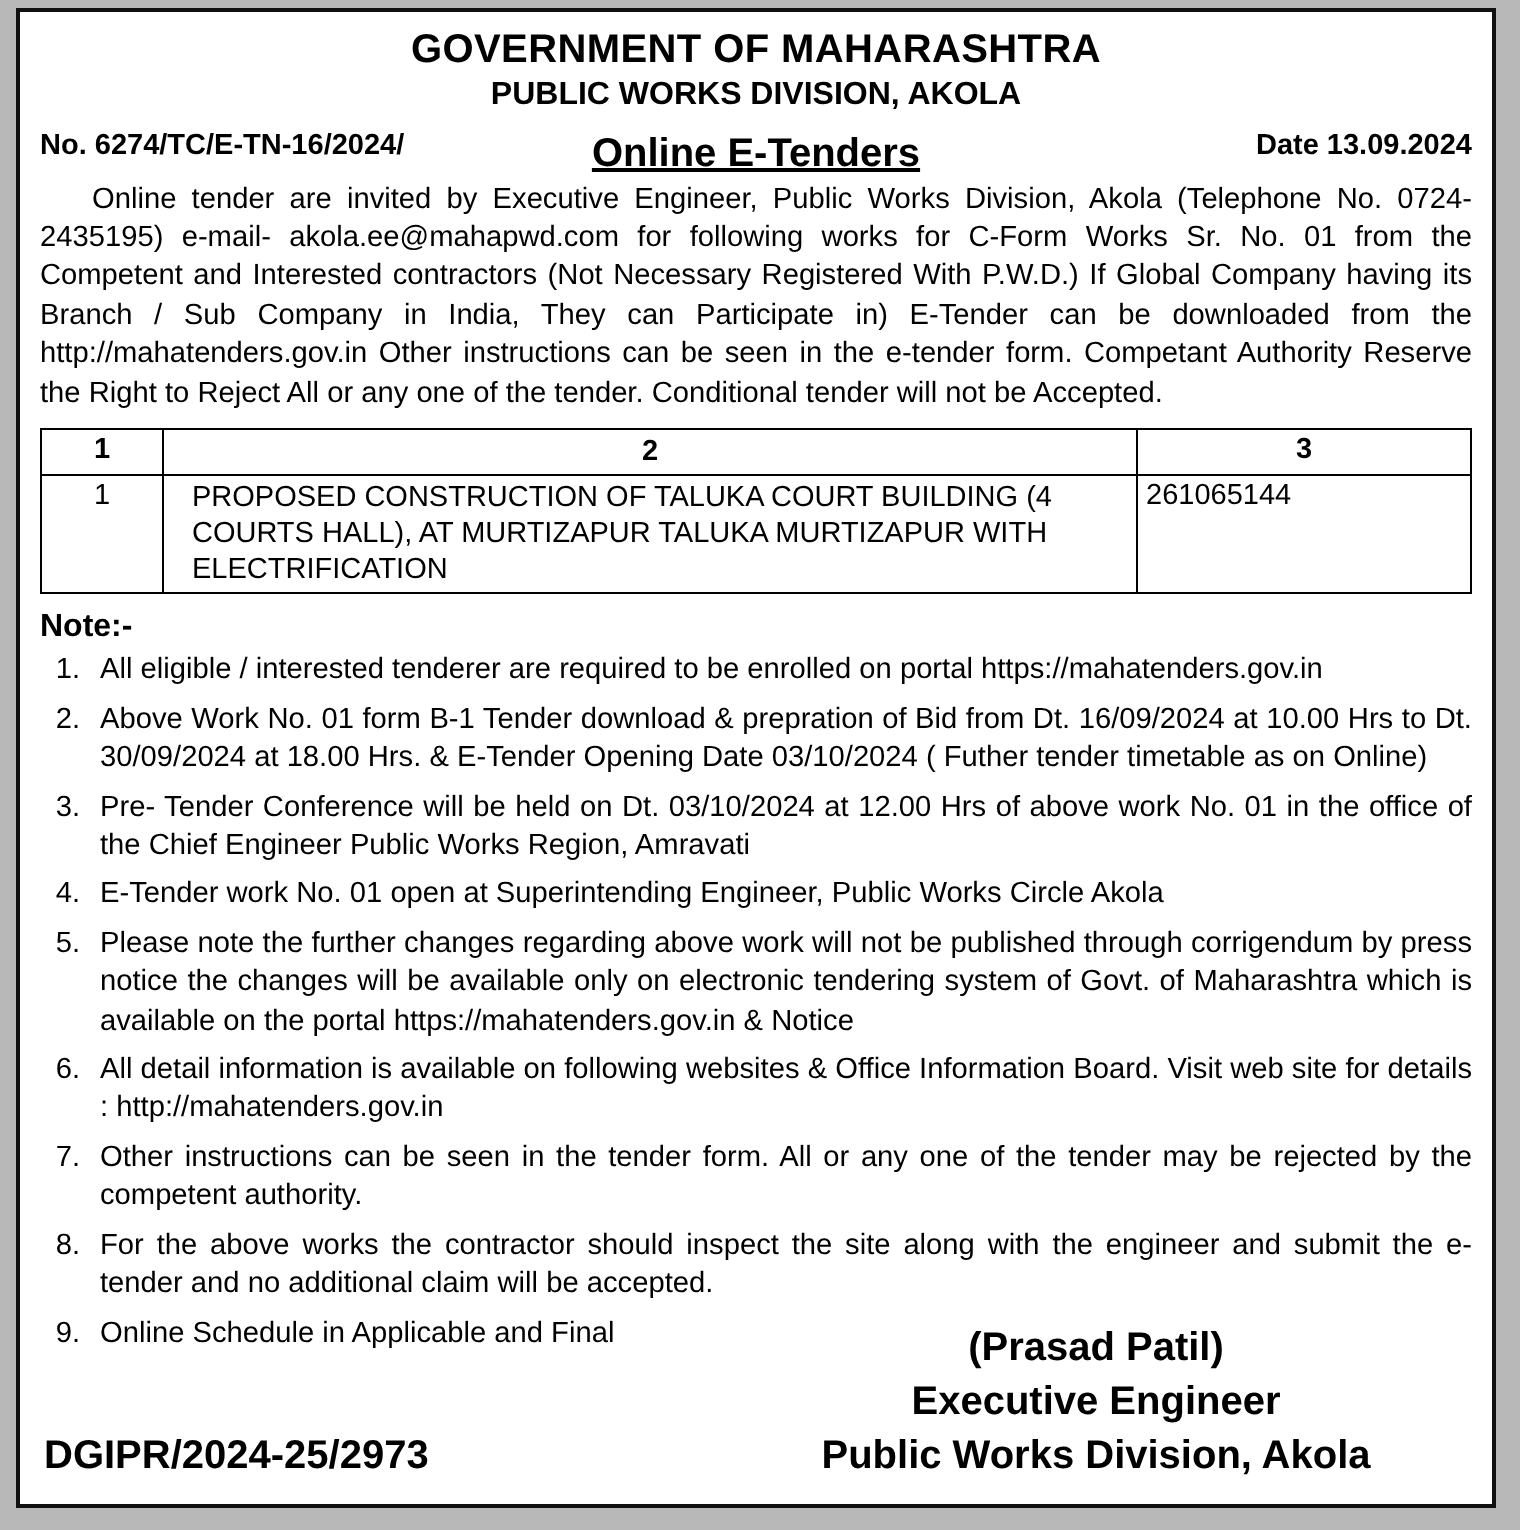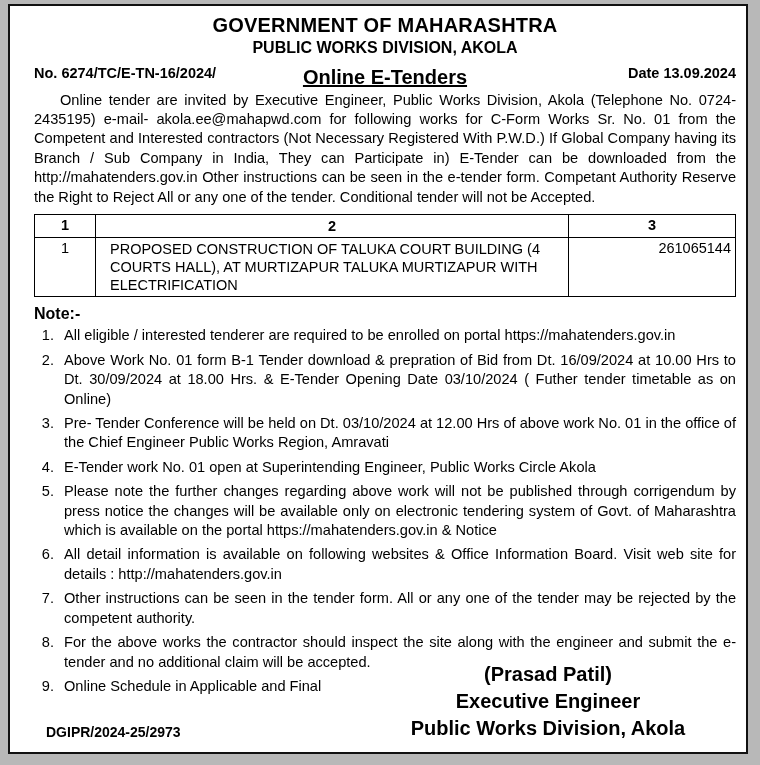--- a/index.html
+++ b/index.html
@@ -16,21 +16,21 @@
   }
   .page {
     position: absolute;
     left: 8px;
     top: 4px;
     width: 740px;
     height: 750px;
     background: #ffffff;
     border: 2px solid #111;
     box-sizing: border-box;
-    padding: 8px 10px 4px 24px;
+    padding: 8px 10px 4px 10px;
   }
   .hdr {
     text-align: center;
     font-weight: bold;
   }
   .hdr-line1 {
     font-size: 20px;
     letter-spacing: 0.2px;
     line-height: 1.15;
   }
@@ -83,21 +83,21 @@
     border: 1.3px solid #000;
     padding: 2px 4px;
   }
   table.worktbl th {
     font-weight: bold;
     text-align: center;
     font-size: 15px;
   }
   .c-sn { width: 52px; text-align: center; vertical-align: top;}
   .c-name { text-align: left; padding-left: 14px !important; vertical-align: top;}
-  .c-cost { width: 158px; text-align: right; vertical-align: top;}
+  .c-cost { width: 158px; text-align: left; vertical-align: top;}
   .numrow td { text-align: center; font-weight: bold; height: 18px;}
   .workrow td { height: 54px; }
   .workrow .c-name { line-height: 1.25; }
   .note-title {
     font-weight: bold;
     font-size: 16px;
     margin-top: 8px;
   }
   ol.notes {
     margin: 3px 0 0 0;
@@ -126,23 +126,22 @@
     font-weight: bold;
     font-size: 20px;
     line-height: 1.35;
     margin-top: 6px;
     margin-right: 18px;
   }
   .footer {
     position: absolute;
     left: 12px;
     bottom: 12px;
-    font-size: 14px;
-    font-weight: bold;
-    margin-left: 24px;
+    font-size: 20px;
+    font-weight: bold;
   }
   .sign-wrap {
     position: absolute;
     right: 24px;
     bottom: 10px;
     width: 330px;
   }
 </style>
 </head>
 <body>

